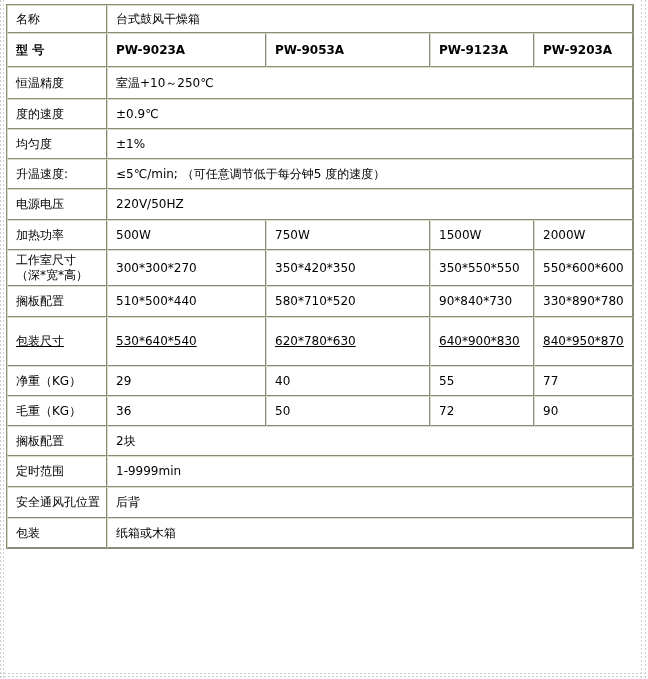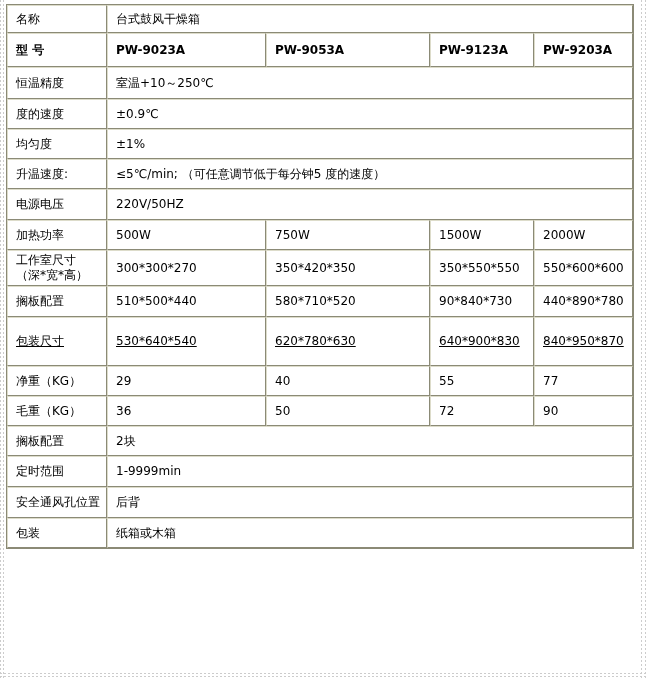--- a/index.html
+++ b/index.html
@@ -165,21 +165,21 @@
         <td>350*550*550</td>
         <td>550*600*600</td>
       </tr>
       <tr>
         <td>
           <span class="label-line">搁板配置</span>
         </td>
         <td>510*500*440</td>
         <td>580*710*520</td>
         <td>90*840*730</td>
-        <td>440*890*780</td>
+        <td>330*890*780</td>
       </tr>
       <tr>
         <td>
           <span class="label-line">包装尺寸</span>
         </td>
         <td>530*640*540</td>
         <td>620*780*630</td>
         <td>640*900*830</td>
         <td>840*950*870</td>
       </tr>

